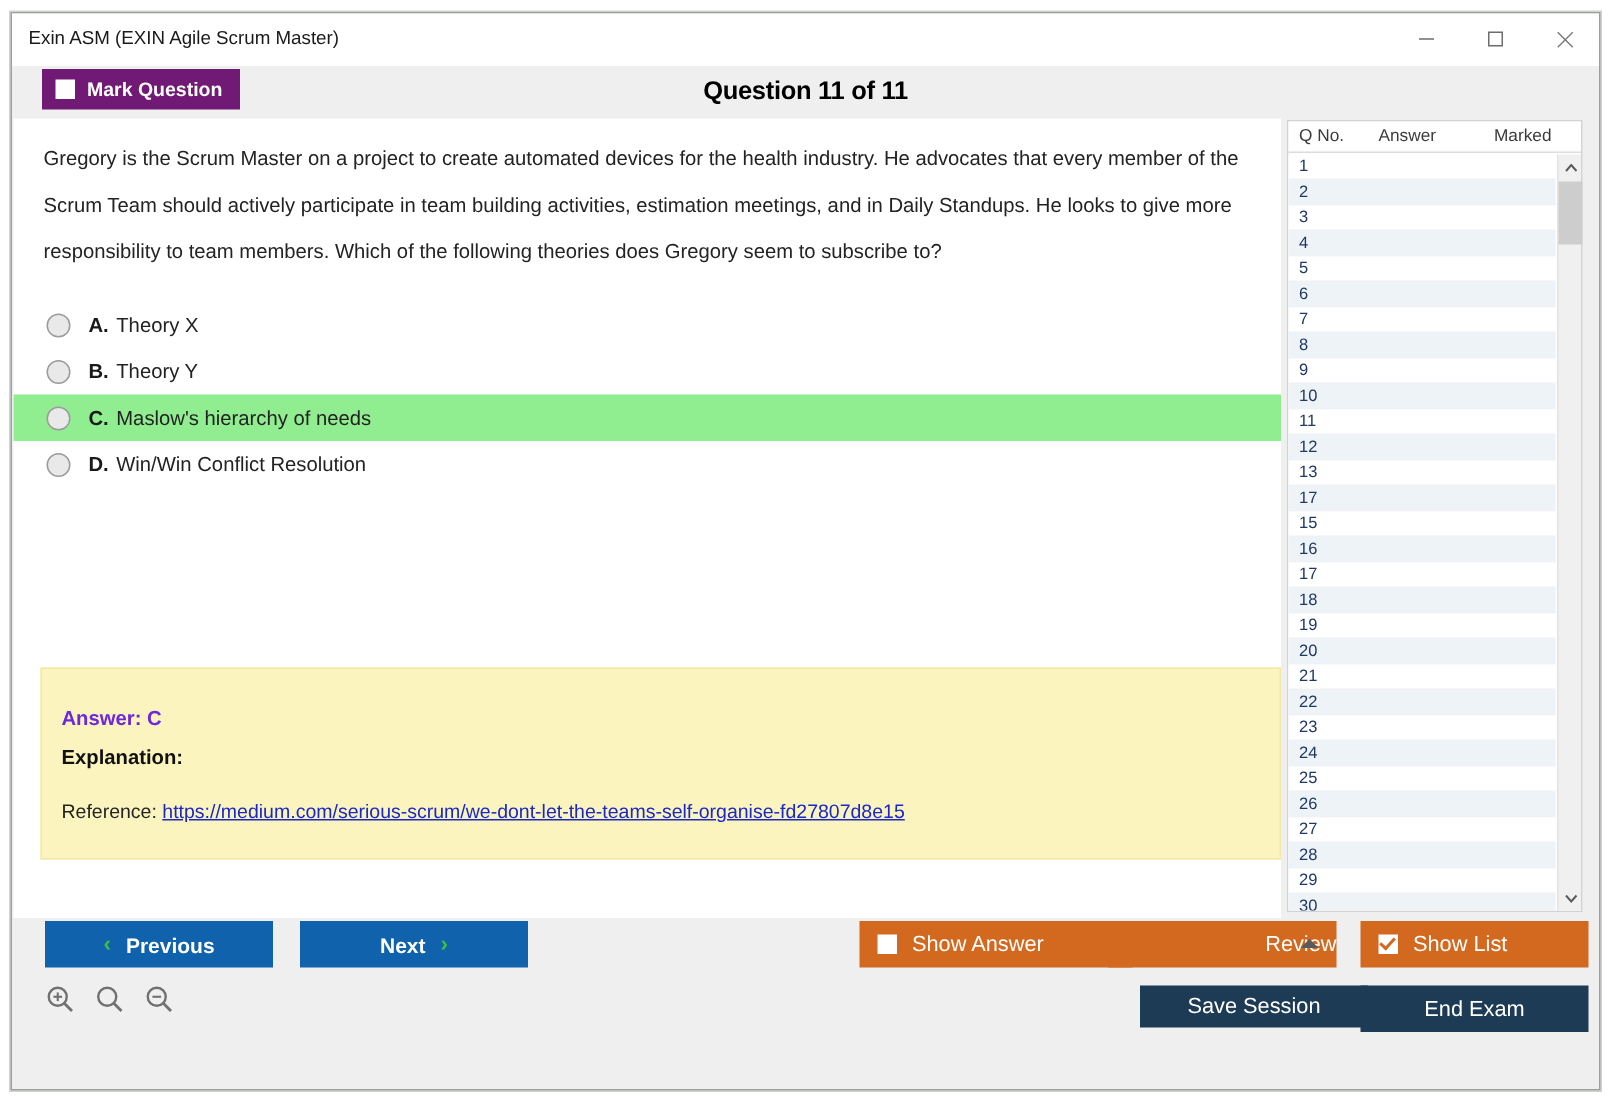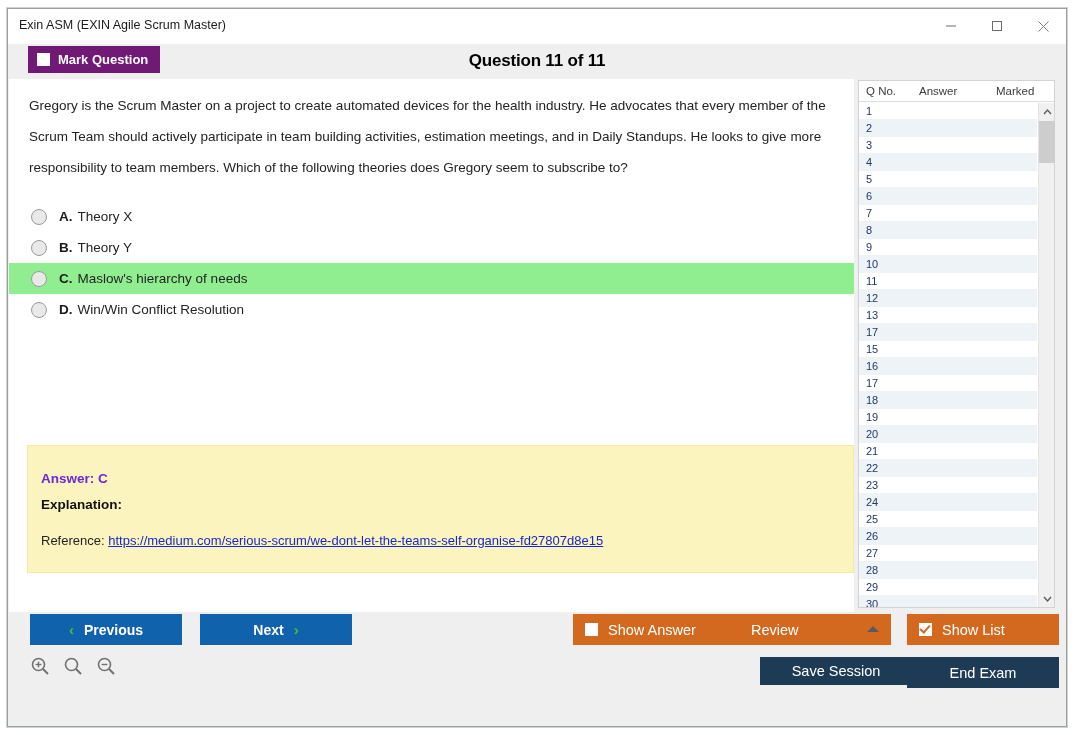--- a/index.html
+++ b/index.html
@@ -275,21 +275,21 @@
   }
   .btn-blue { background: #1162ad; }
   .btn-orange { background: #d2691e; font-weight: normal; font-size: 14.5px; }
   .btn-dark { background: #1d3b55; font-weight: normal; font-size: 14.5px; }
 
   #btn-previous { left: 22px;  top: 2px;  width: 152px; height: 31px; gap: 10px; }
   #btn-next     { left: 192px; top: 2px;  width: 152px; height: 31px; gap: 10px; align-items: center; }
   #btn-show-answer { left: 565px; top: 2px; width: 182px; height: 31px;
                      justify-content: flex-start; padding-left: 12px; gap: 10px; }
   #btn-review      { left: 731px; top: 2px; width: 152px; height: 31px;
-                     justify-content: flex-start; padding-left: 12px; }
+                     justify-content: flex-end; padding-left: 12px; }
   #btn-show-list   { left: 899px; top: 2px; width: 152px; height: 31px;
                      justify-content: flex-start; padding-left: 12px; gap: 10px; }
   #btn-save-session{ left: 752px; top: 45px; width: 152px; height: 28px; }
   #btn-end-exam    { left: 899px; top: 45px; width: 152px; height: 31px; }
 
   .chev { color: #3ec13e; font-size: 15px; font-weight: bold; line-height: 1; }
 
   #review-caret {
     position: absolute;
     right: 12px; top: 12px;

